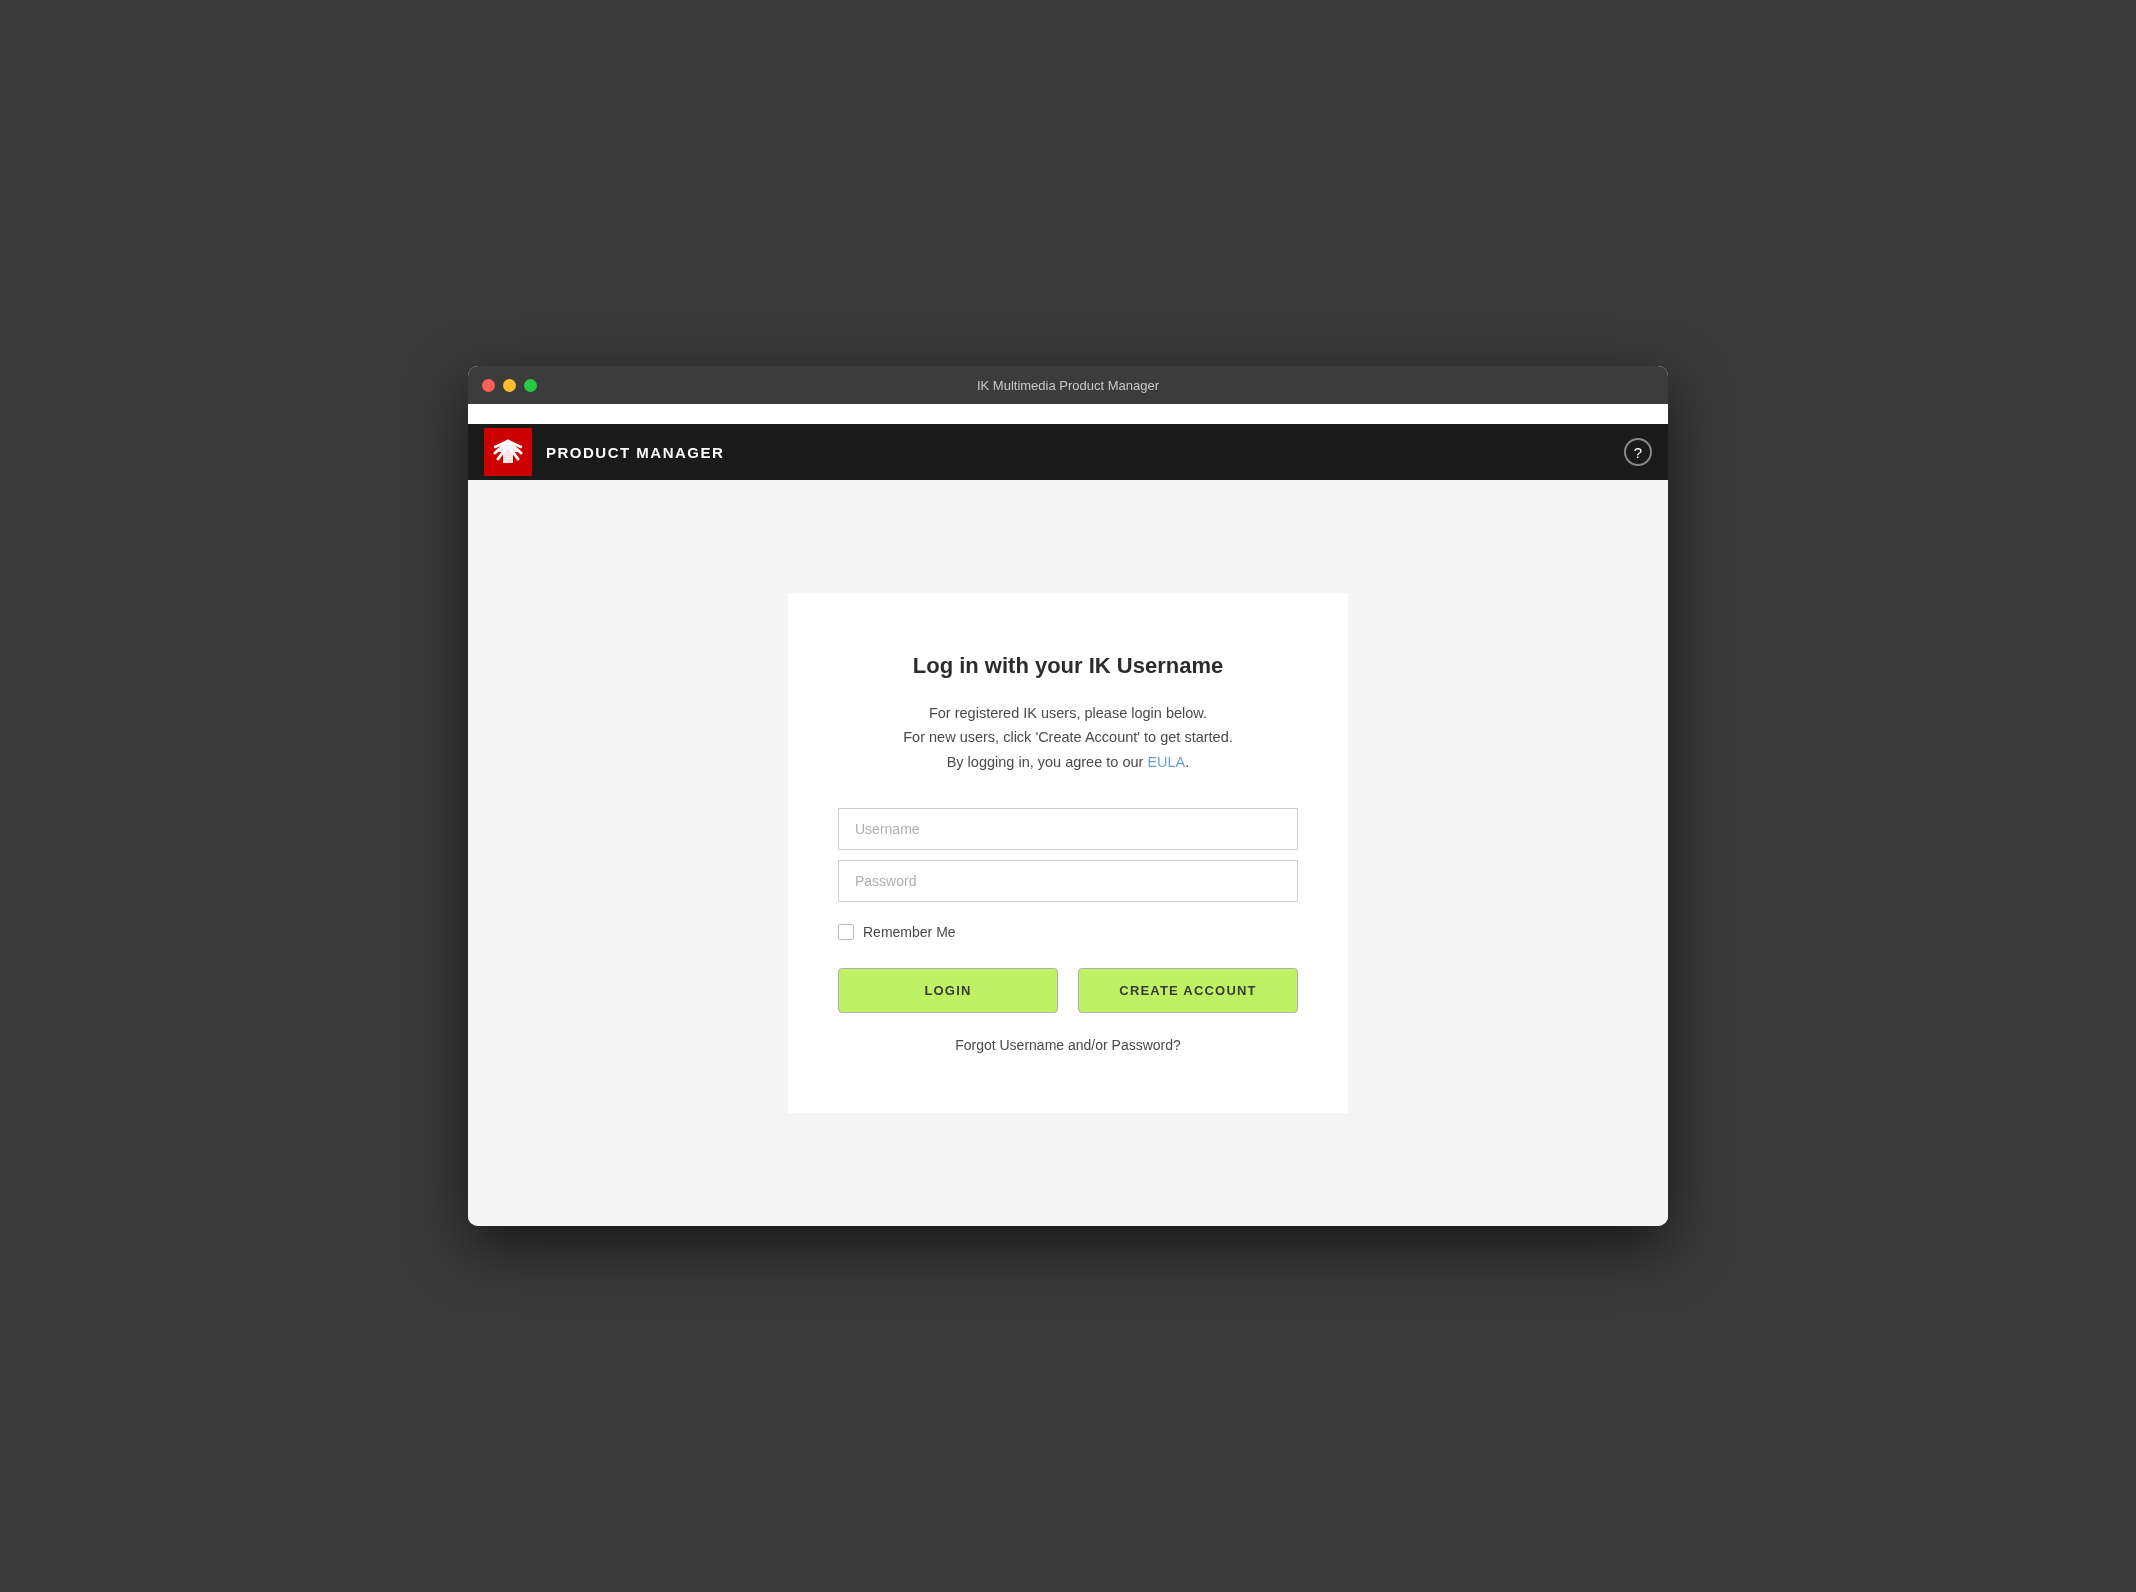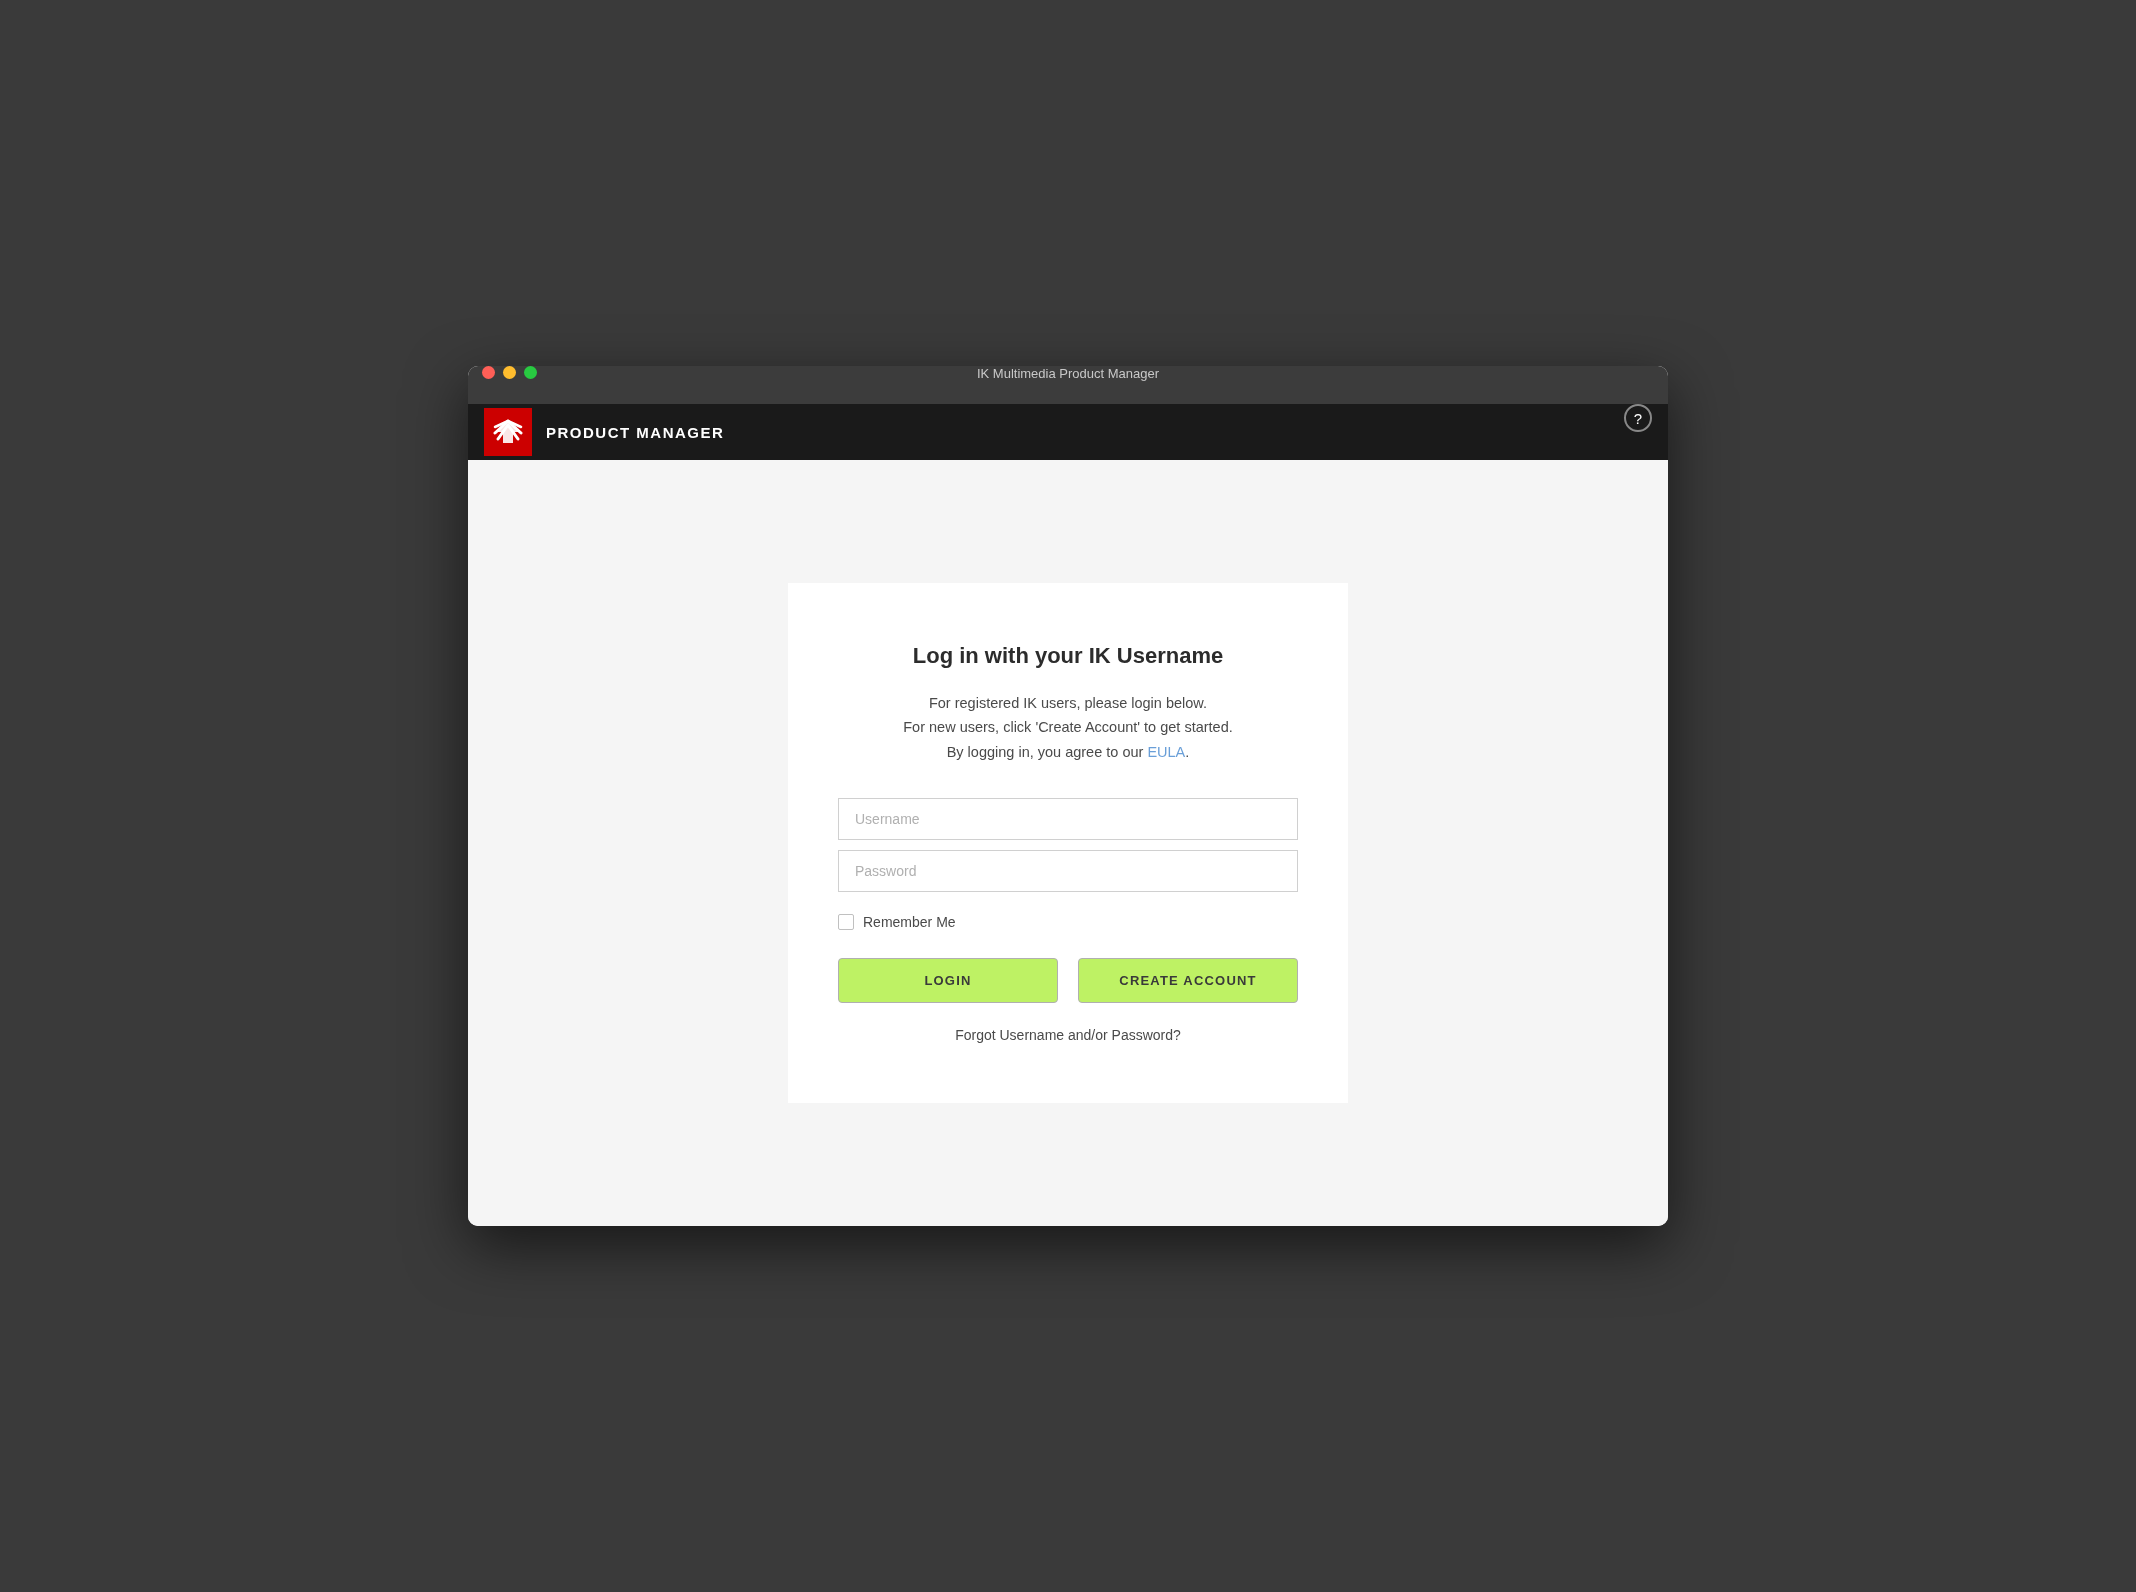--- a/index.html
+++ b/index.html
@@ -21,21 +21,21 @@
       overflow: hidden;
       box-shadow: 0 20px 60px rgba(0,0,0,0.6);
       display: flex;
       flex-direction: column;
     }
 
     .title-bar {
       background: #3c3c3c;
       height: 38px;
       display: flex;
-      align-items: flex-start;
+      align-items: center;
       justify-content: center;
       position: relative;
       flex-shrink: 0;
     }
 
     .window-controls {
       position: absolute;
       left: 14px;
       display: flex;
       gap: 8px;
@@ -57,23 +57,25 @@
     .title-bar-text {
       color: #c8c8c8;
       font-size: 13px;
       font-weight: 400;
     }
 
     .app-header {
       background: #1a1a1a;
       height: 56px;
       display: flex;
+      align-items: center;
       justify-content: space-between;
       padding: 0 16px;
       flex-shrink: 0;
+      margin-top: 20px;
     }
 
     .header-left {
       display: flex;
       align-items: center;
       gap: 14px;
     }
 
     .logo-box {
       width: 48px;

